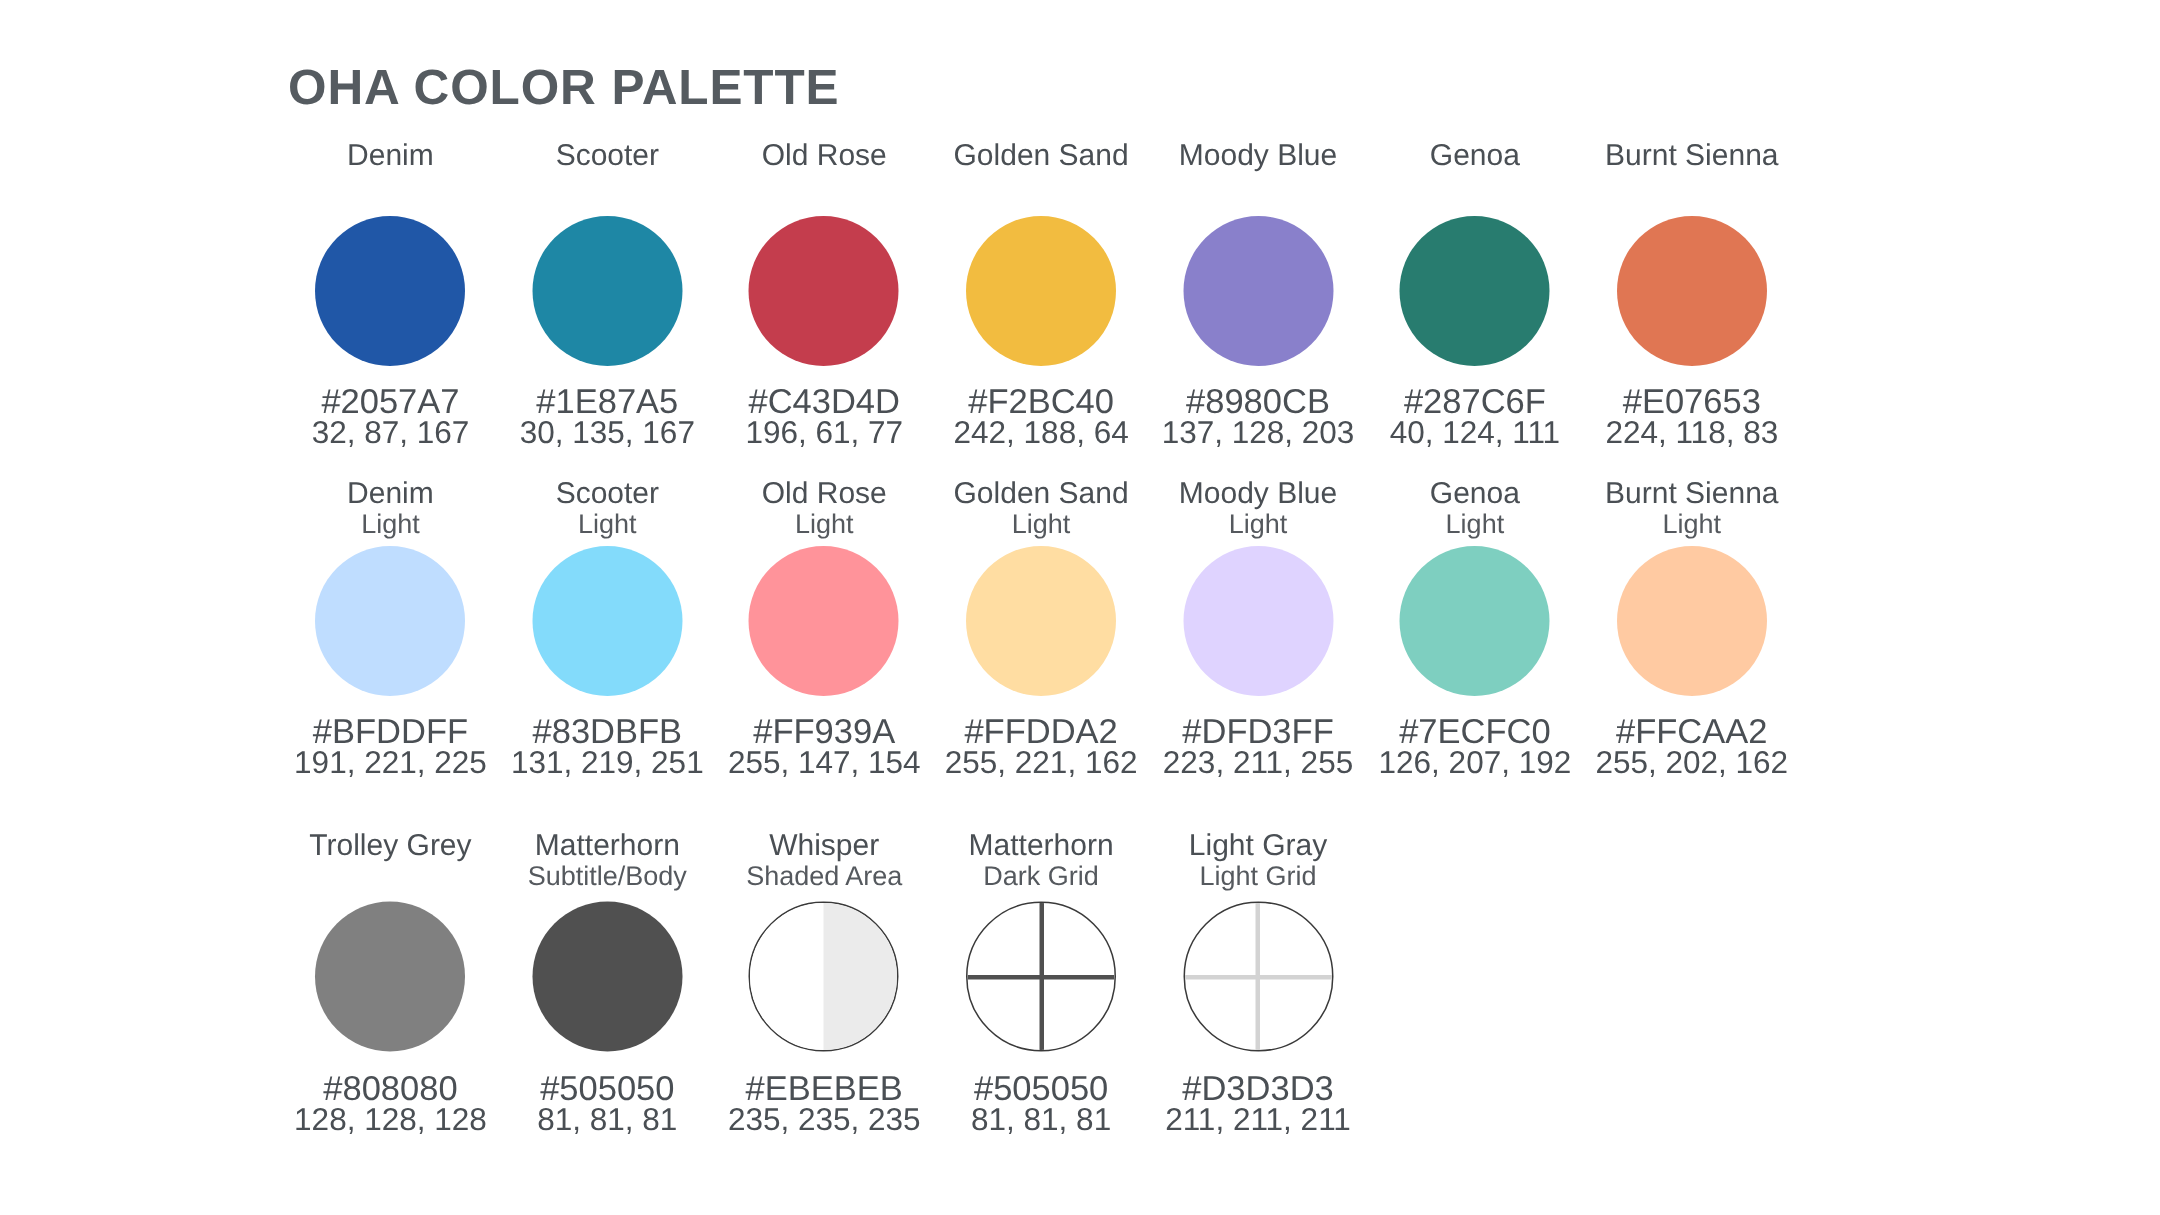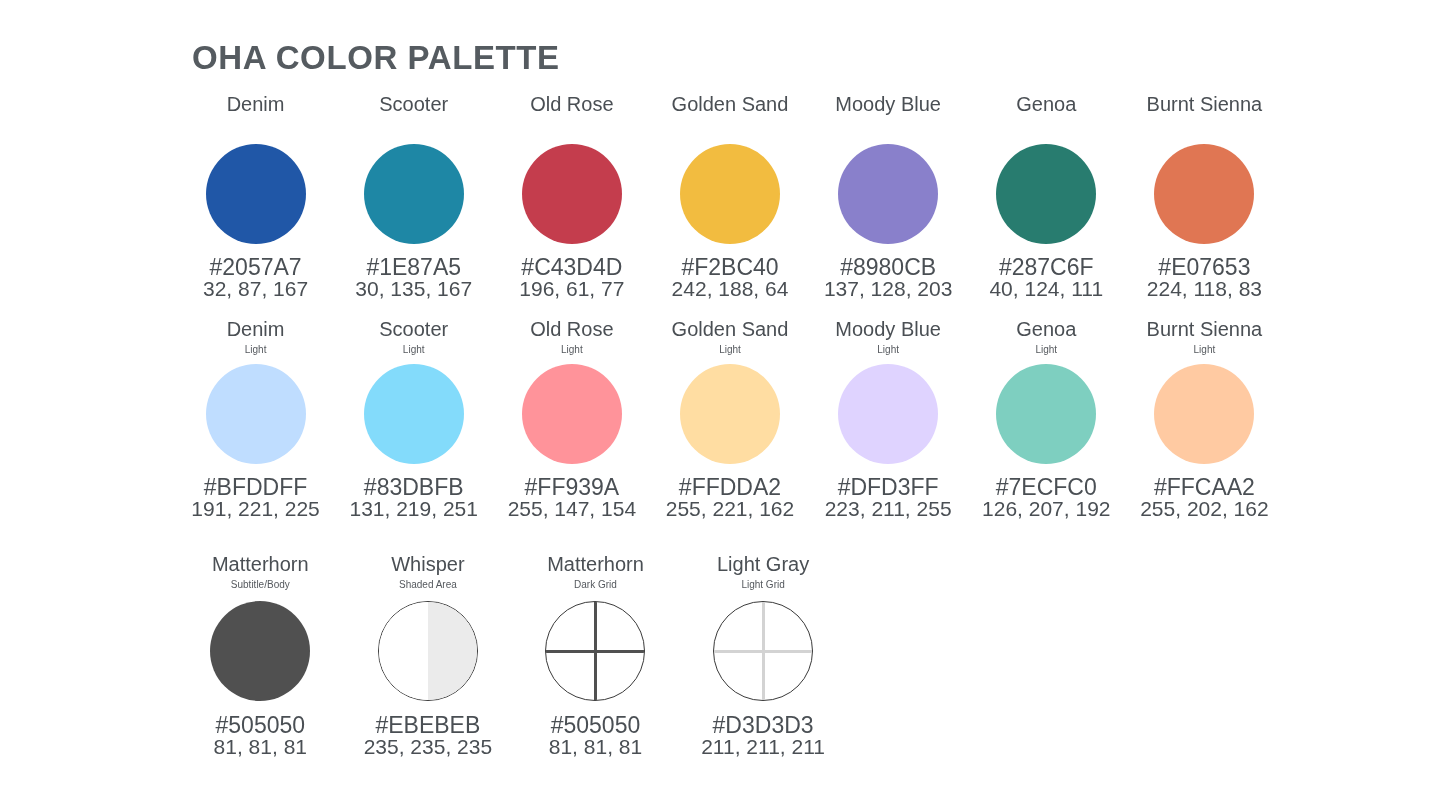--- a/index.html
+++ b/index.html
@@ -34,21 +34,20 @@
     white-space: nowrap;
   }
 
   .palette-row {
     position: absolute;
     left: 188px;
     width: 1084px;
     display: flex;
     flex-direction: row;
     justify-content: flex-start;
-    gap: 23px;
   }
 
   #palette-row-0 { top: 92px; }
   #palette-row-1 { top: 317px; }
   #palette-row-2 { top: 552px; }
 
   .swatch-cell {
     width: 144.6px;
     display: flex;
     flex-direction: column;
@@ -57,21 +56,21 @@
 
   .swatch-name {
     font-size: 20px;
     color: #4A4F54;
     line-height: 24px;
     white-space: nowrap;
     text-align: center;
   }
 
   .swatch-role {
-    font-size: 10px;
+    font-size: 18px;
     color: #55595E;
     line-height: 17px;
     white-space: nowrap;
     text-align: center;
     height: 17px;
   }
 
   .swatch-role.is-empty { visibility: hidden; }
 
   .swatch-circle-wrap {
@@ -280,20 +279,29 @@
         <div class="swatch-role">Light</div>
         <div class="swatch-circle-wrap">
           <div class="swatch-circle" style="background: rgb(255, 202, 162);"></div>
         </div>
         <div class="swatch-hex">#FFCAA2</div>
         <div class="swatch-rgb">255, 202, 162</div>
       </div>
     </div>
   <div class="palette-row" id="palette-row-2">
       <div class="swatch-cell">
+        <div class="swatch-name">Trolley Grey</div>
+        <div class="swatch-role is-empty"></div>
+        <div class="swatch-circle-wrap">
+          <div class="swatch-circle" style="background: rgb(128, 128, 128);"></div>
+        </div>
+        <div class="swatch-hex">#808080</div>
+        <div class="swatch-rgb">128, 128, 128</div>
+      </div>
+      <div class="swatch-cell">
         <div class="swatch-name">Matterhorn</div>
         <div class="swatch-role">Subtitle/Body</div>
         <div class="swatch-circle-wrap">
           <div class="swatch-circle" style="background: rgb(80, 80, 80);"></div>
         </div>
         <div class="swatch-hex">#505050</div>
         <div class="swatch-rgb">81, 81, 81</div>
       </div>
       <div class="swatch-cell">
         <div class="swatch-name">Whisper</div>

